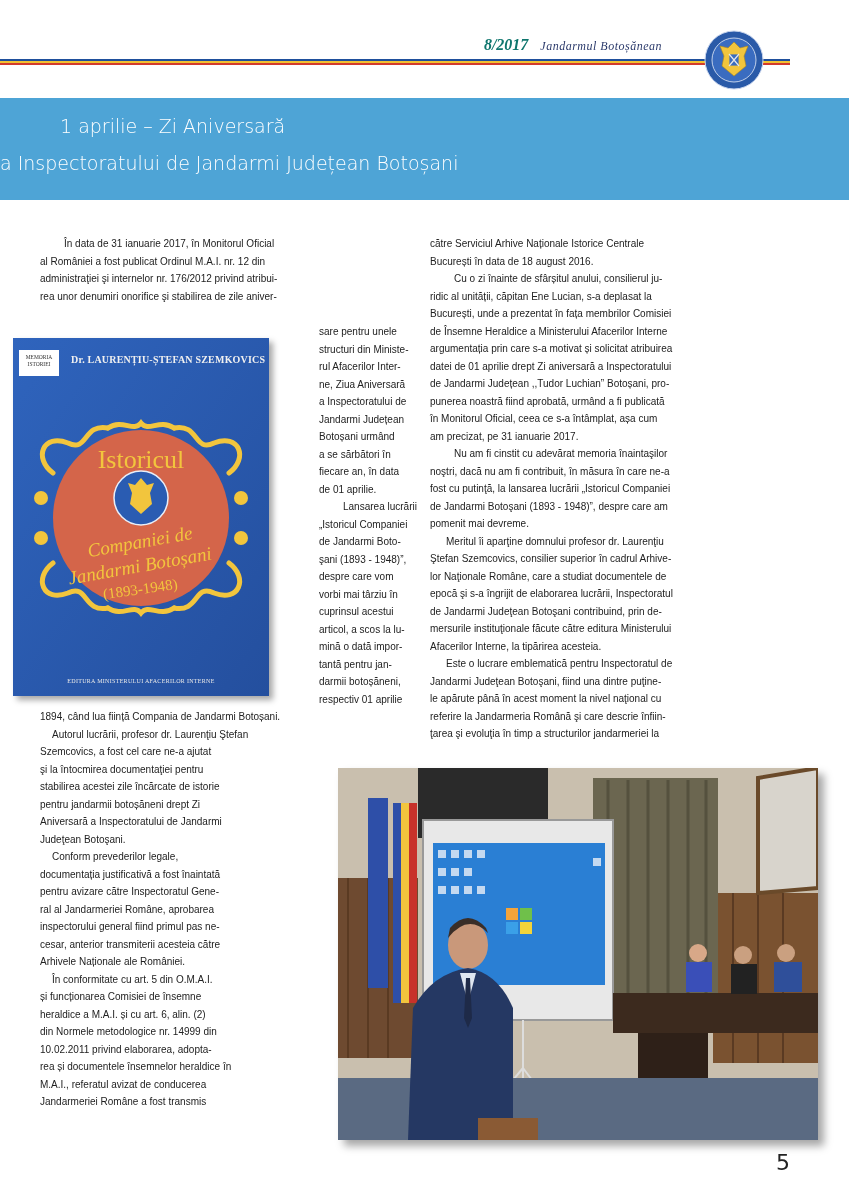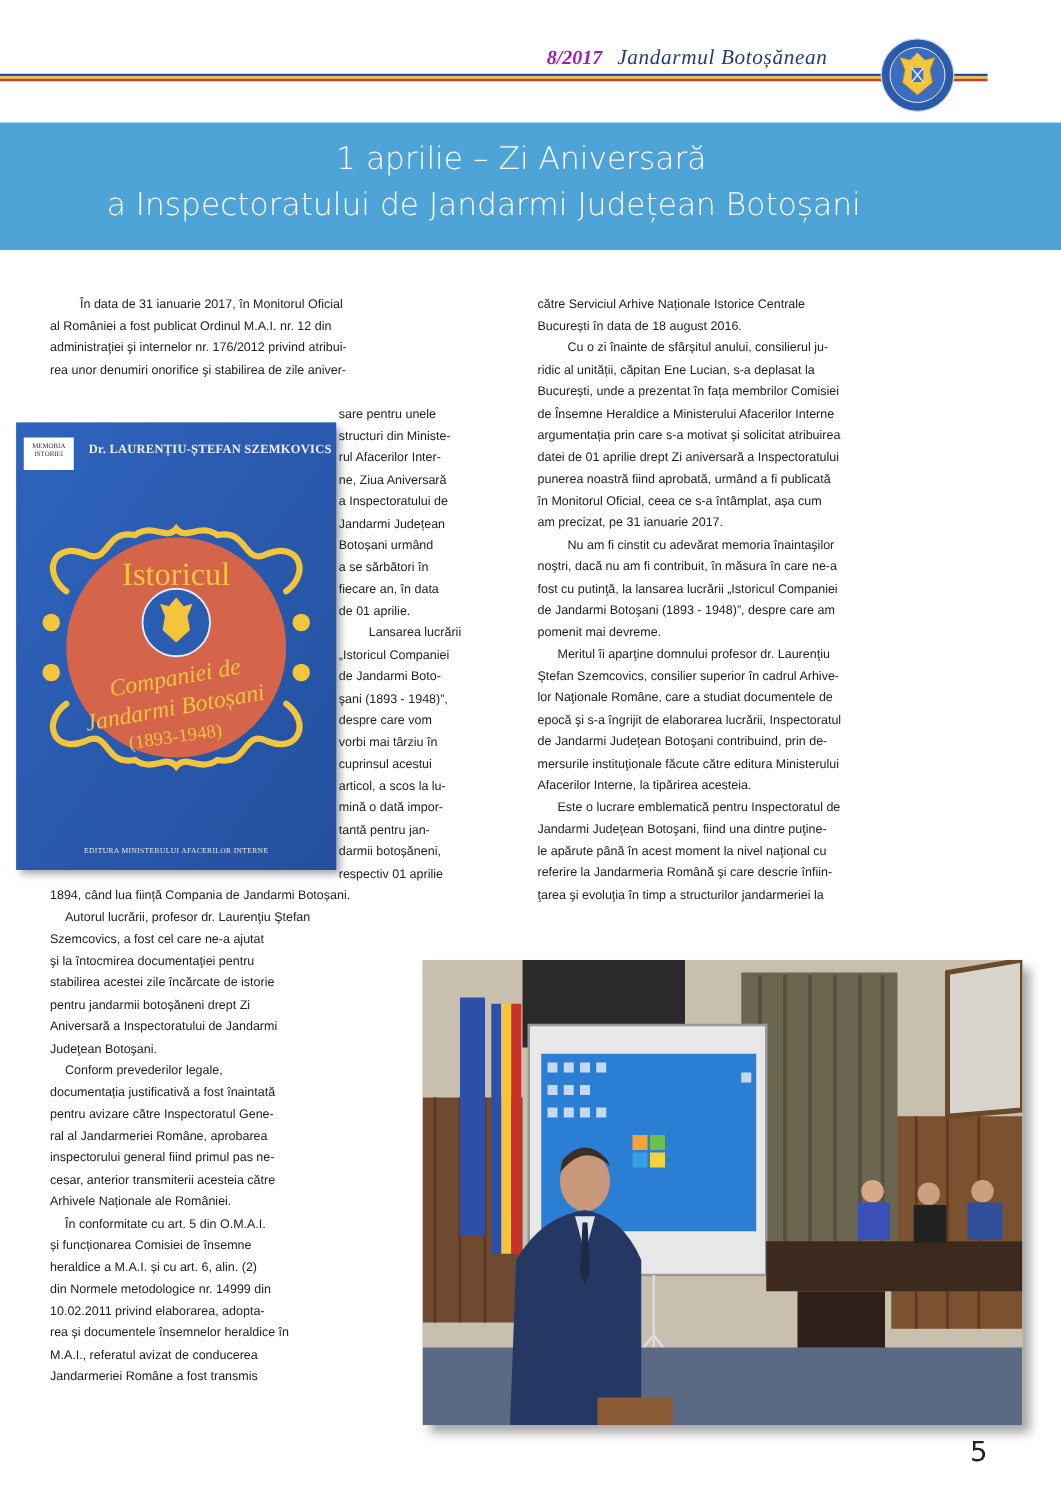--- a/index.html
+++ b/index.html
@@ -2,32 +2,32 @@
 <html><head>
 <meta charset="utf-8">
 <style>
   html, body { margin:0; padding:0; background:#ffffff; }
   body { width:849px; height:1200px; position:relative; overflow:hidden;
          font-family:"Liberation Sans", sans-serif; color:#1d1d1d; }
 
   
   .hdr-text { position:absolute; left:0; top:36px; width:662px; text-align:right;
               font-family:"Liberation Serif", serif; font-style:italic; font-size:16px; color:#1f2a44; }
-  .hdr-text .issue { font-weight:bold; margin-right:8px; color:#a21caf; }
-  .hdr-text .mag { font-size:17px; letter-spacing:0.5px; color:#2b3a6b; }
+  .hdr-text .issue { font-weight:bold; margin-right:8px; color:#0f766e; }
+  .hdr-text .mag { font-size:12px; letter-spacing:0.5px; color:#2b3a6b; }
   .hdr-lines { position:absolute; left:0; top:59px; width:790px; height:6px; }
   .hdr-lines div { height:2px; }
   .hl1 { background:#1f4f9c; } .hl2 { background:#f1c232; } .hl3 { background:#d33a2c; }
   .emblem { position:absolute; left:704px; top:30px; width:60px; height:60px; }
 
   
   .banner { position:absolute; left:0; top:98px; width:849px; height:102px; background:#4ea4d6; }
-  .banner-title { position:absolute; left:0; top:10px; width:774px; text-align:center;
+  .banner-title { position:absolute; left:0; top:10px; width:774px; 
                   color:#ffffff; font-family:"DejaVu Sans", sans-serif; font-weight:300;
-                  font-size:25px; line-height:37px; }
+                  font-size:19px; line-height:37px; }
   .banner-title .l1 { padding-left:60px; }
 
   
   .txt { position:absolute; font-size:10px; line-height:17.5px; color:#222; }
   .col-left { left:40px; width:375px; }
   .col-narrow { left:271px; width:150px; }
   .col-right { left:430px; width:415px; }
   .tl { display:block; white-space:nowrap; }
   .tl.ind { padding-left:24px; }
 
@@ -117,21 +117,21 @@
     <text x="128" y="256" text-anchor="middle" font-family="Liberation Serif, serif" font-size="15" fill="#f2c53d" transform="rotate(-8 128 256)">(1893-1948)</text>
   </svg>
   <div class="mem">
     <div>MEMORIA</div>
     <div style="margin-top:-3px">ISTORIEI</div>
   </div>
   <div class="author">Dr. LAURENȚIU-ȘTEFAN SZEMKOVICS</div>
   <div class="publisher">EDITURA MINISTERULUI AFACERILOR INTERNE</div>
 </div>
 
-<div class="txt col-narrow" style="top:323px;">
+<div class="txt col-narrow" style="top:323px;padding-left:48px;">
   <span class="tl">sare pentru unele</span>
   <span class="tl">structuri din Ministe-</span>
   <span class="tl">rul Afacerilor Inter-</span>
   <span class="tl">ne, Ziua Aniversară</span>
   <span class="tl">a Inspectoratului de</span>
   <span class="tl">Jandarmi Județean</span>
   <span class="tl">Botoșani urmând</span>
   <span class="tl">a se sărbători în</span>
   <span class="tl">fiecare an, în data</span>
   <span class="tl">de 01 aprilie.</span>
@@ -177,20 +177,21 @@
 
 <div class="txt col-right" style="top:235px;">
   <span class="tl">către Serviciul Arhive Naționale Istorice Centrale</span>
   <span class="tl">București în data de 18 august 2016.</span>
   <span class="tl ind">Cu o zi înainte de sfârșitul anului, consilierul ju-</span>
   <span class="tl">ridic al unității, căpitan Ene Lucian, s-a deplasat la</span>
   <span class="tl">București, unde a prezentat în fața membrilor Comisiei</span>
   <span class="tl">de Însemne Heraldice a Ministerului Afacerilor Interne</span>
   <span class="tl">argumentația prin care s-a motivat și solicitat atribuirea</span>
   <span class="tl">datei de 01 aprilie drept Zi aniversară a Inspectoratului</span>
+  <span class="tl">de Jandarmi Județean ,,Tudor Luchian” Botoșani, pro-</span>
   <span class="tl">punerea noastră fiind aprobată, urmând a fi publicată</span>
   <span class="tl">în Monitorul Oficial, ceea ce s-a întâmplat, așa cum</span>
   <span class="tl">am precizat, pe 31 ianuarie 2017.</span>
   <span class="tl ind">Nu am fi cinstit cu adevărat memoria înaintaşilor</span>
   <span class="tl">noştri, dacă nu am fi contribuit, în măsura în care ne-a</span>
   <span class="tl">fost cu putinţă, la lansarea lucrării „Istoricul Companiei</span>
   <span class="tl">de Jandarmi Botoşani (1893 - 1948)”, despre care am</span>
   <span class="tl">pomenit mai devreme.</span>
   <span class="tl ind" style="padding-left:16px">Meritul îi aparţine domnului profesor dr. Laurenţiu</span>
   <span class="tl">Ştefan Szemcovics, consilier superior în cadrul Arhive-</span>

